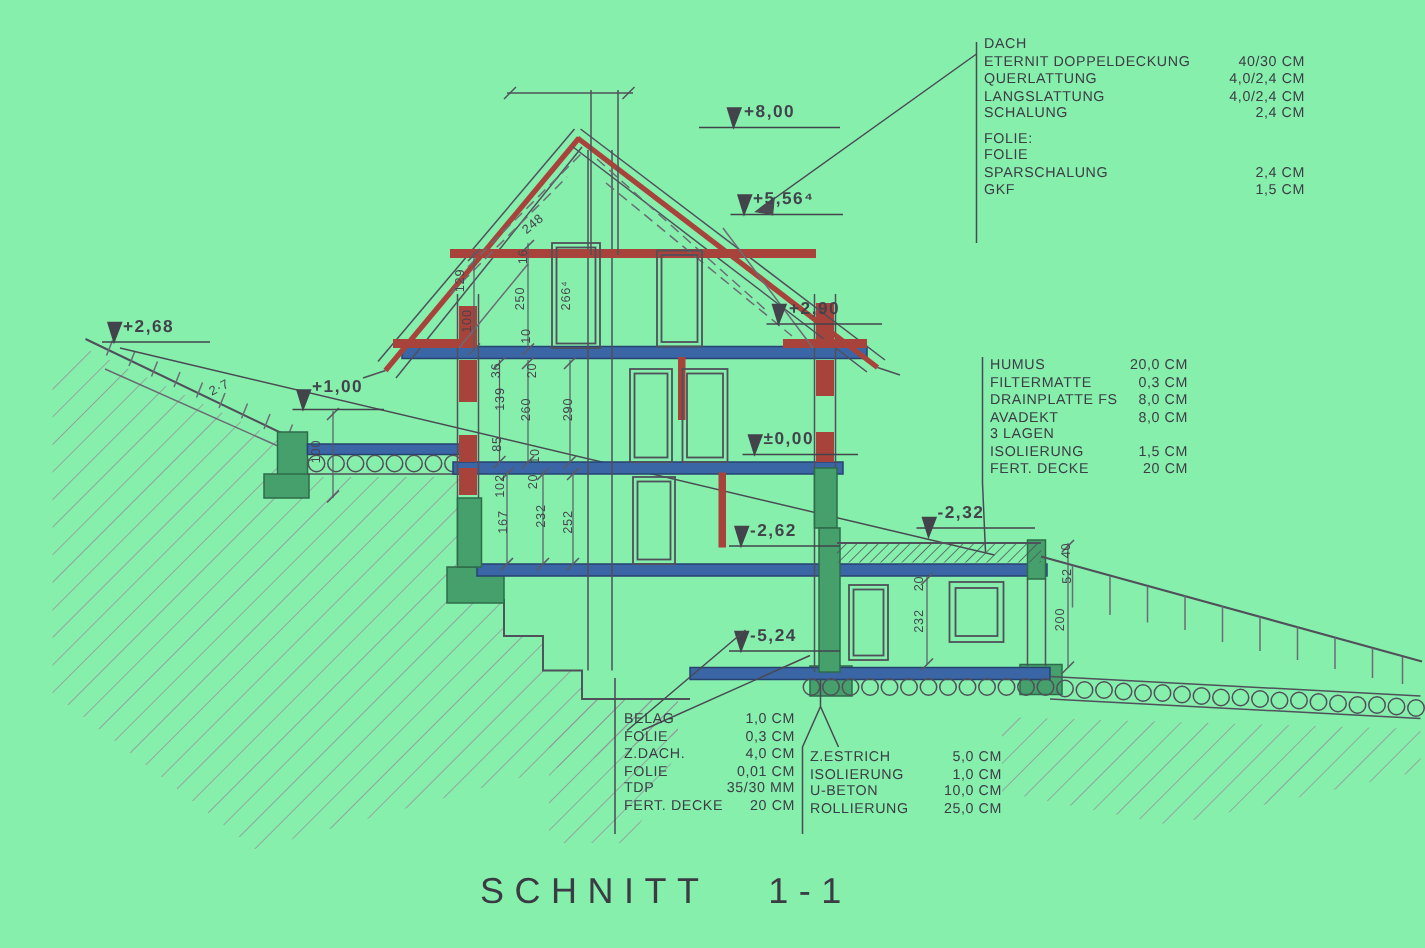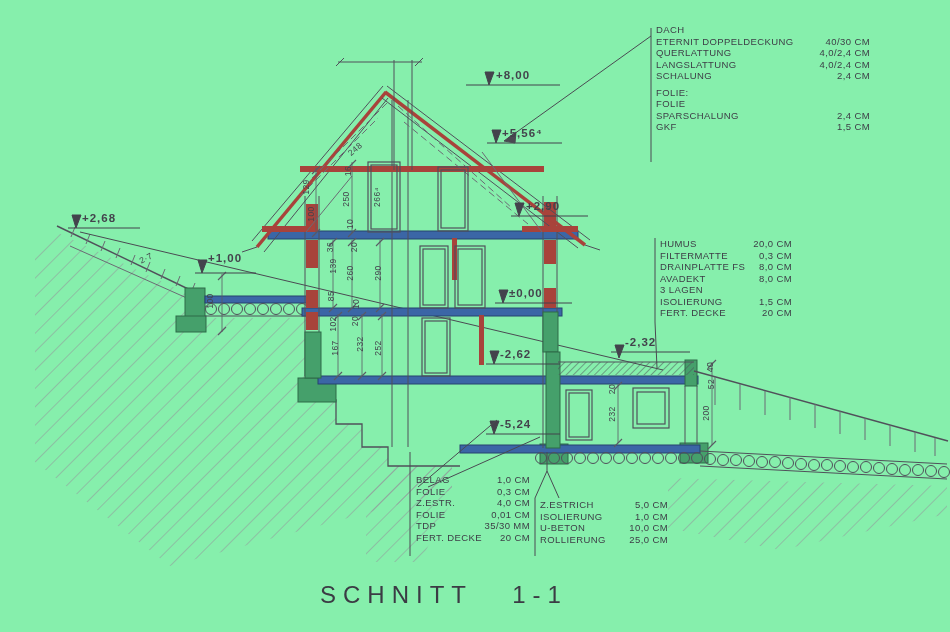--- a/index.html
+++ b/index.html
@@ -343,21 +343,21 @@
 <div class="txt spec" style="left:416px;top:474px;width:114px">
   <div class="srow">
         <span>BELAG</span>
         <span class="val">1,0 CM</span>
       </div>
   <div class="srow">
         <span>FOLIE</span>
         <span class="val">0,3 CM</span>
       </div>
   <div class="srow">
-        <span>Z.ESTR.</span>
+        <span>Z.DACH.</span>
         <span class="val">4,0 CM</span>
       </div>
   <div class="srow">
         <span>FOLIE</span>
         <span class="val">0,01 CM</span>
       </div>
   <div class="srow">
         <span>TDP</span>
         <span class="val">35/30 MM</span>
       </div>

